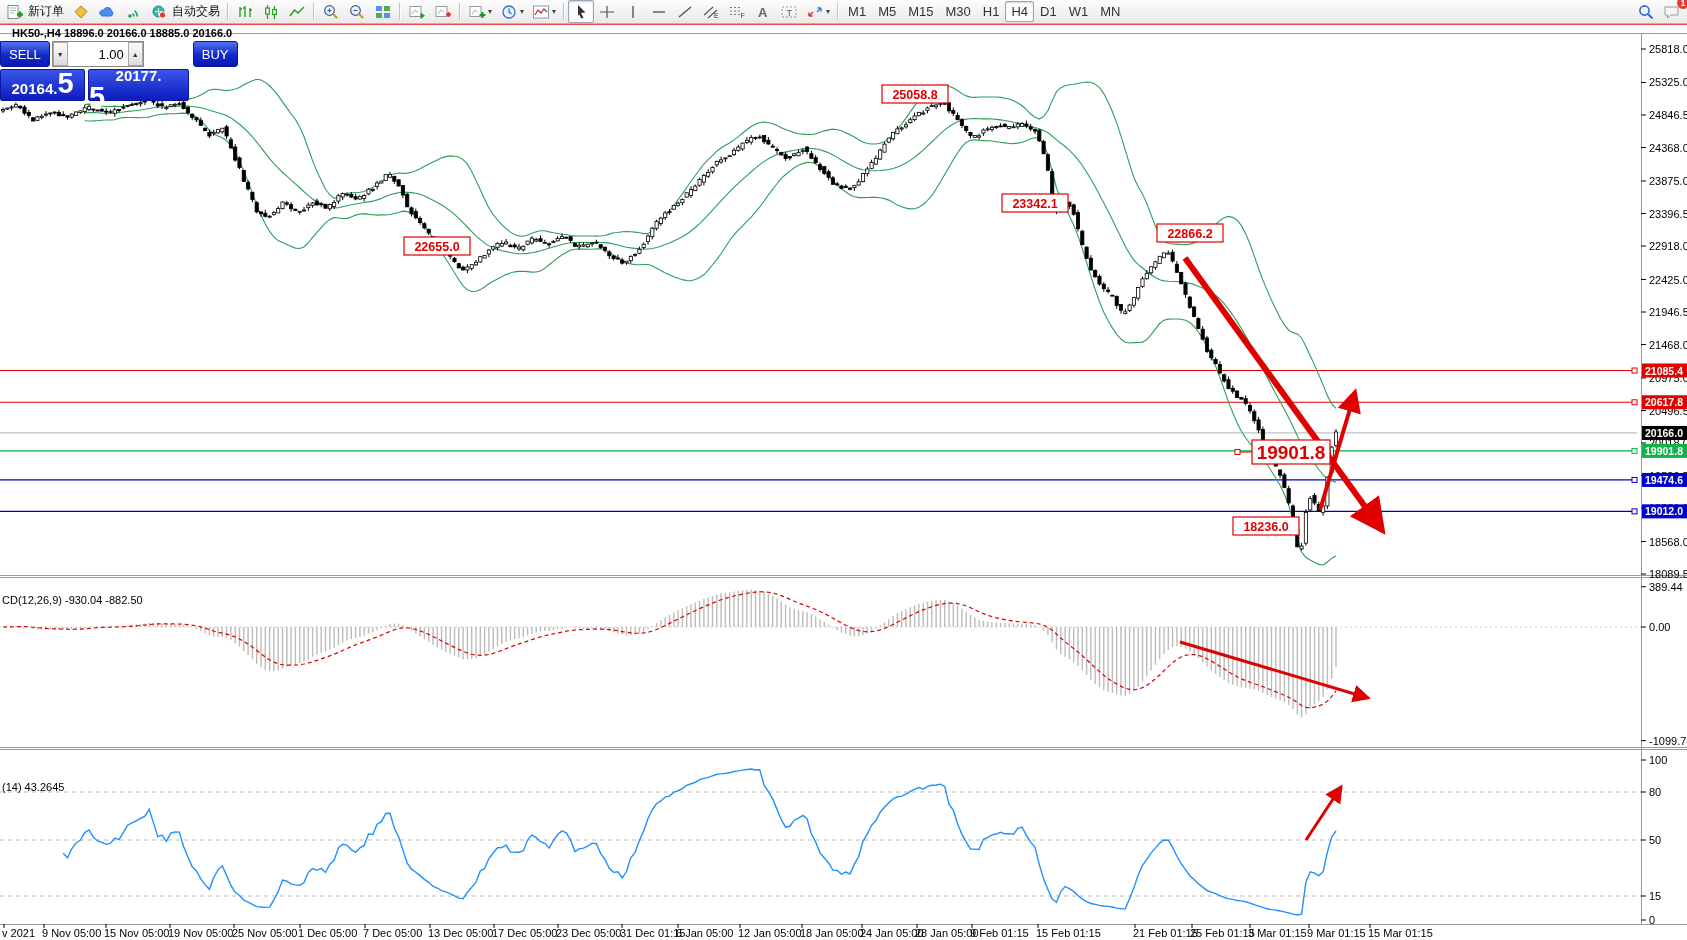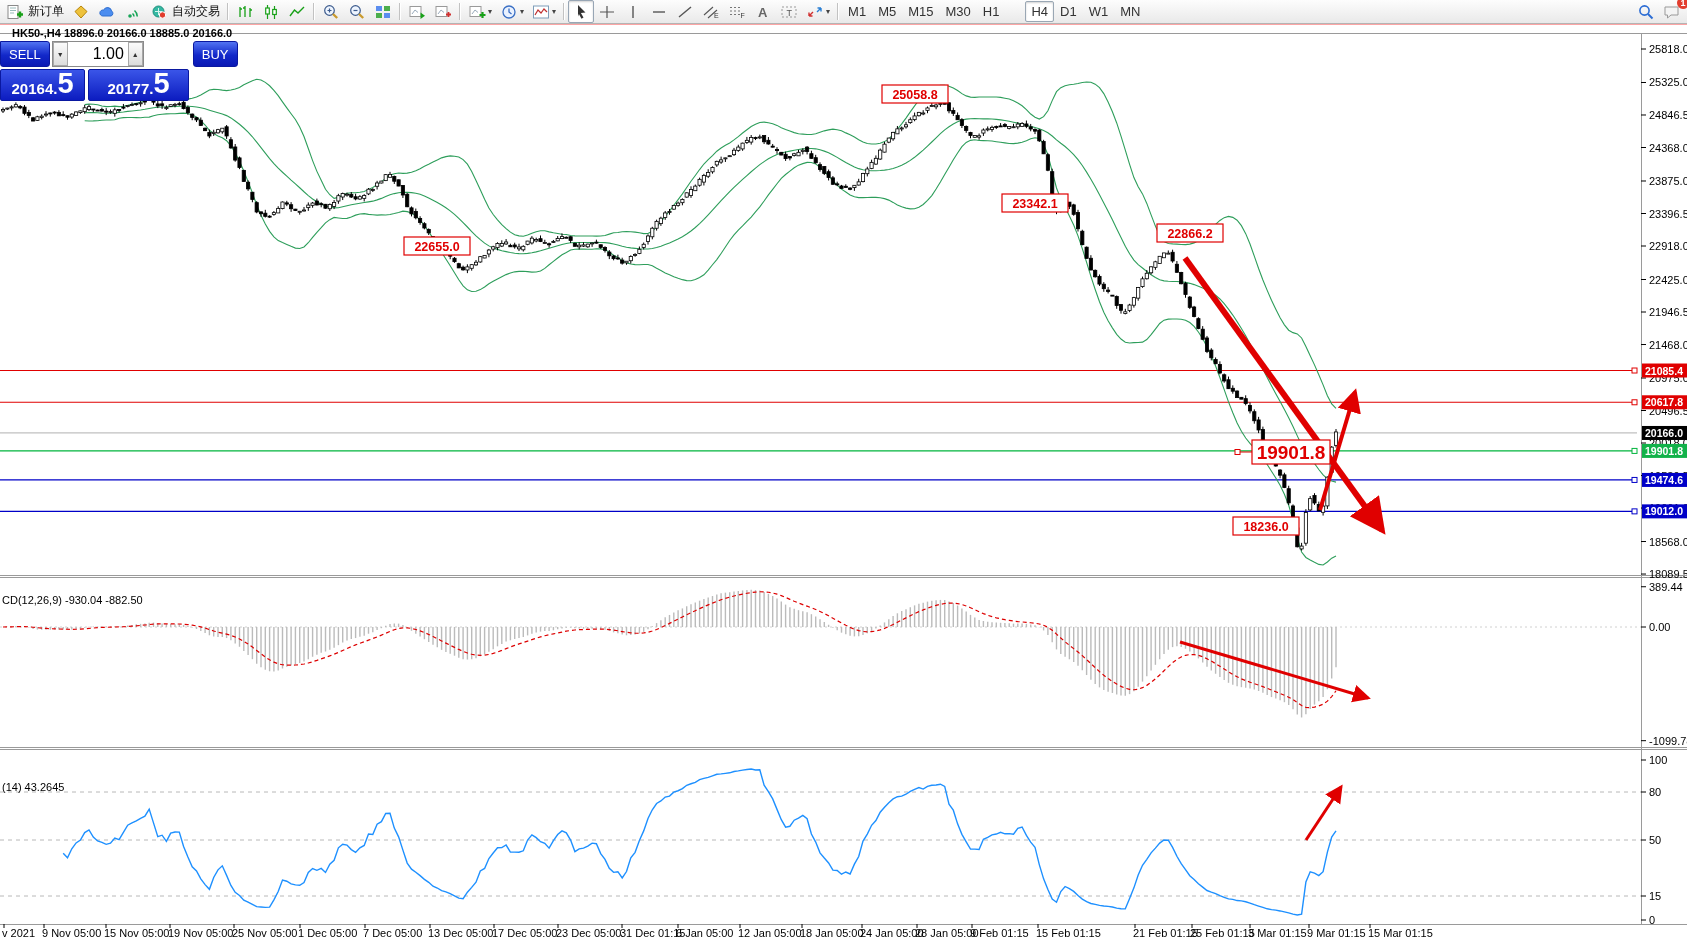--- a/index.html
+++ b/index.html
@@ -1,58 +1,58 @@
 <!DOCTYPE html>
 <html><head>
 <meta charset="utf-8">
 <style>
   html,body{margin:0;padding:0;background:#d8d8d8;}
-  #app{position:relative;width:1687px;height:940px;background:#fca5a5;overflow:hidden;
+  #app{position:relative;width:1687px;height:940px;background:#ef4444;overflow:hidden;
        font-family:"Liberation Sans",sans-serif;}
   
   #toolbar{position:absolute;top:0;left:0;width:1687px;height:24px;z-index:6;
     display:flex;align-items:center;background:linear-gradient(#fdfdfd,#e9e9e9);
     border-bottom:1px solid #b4b4b4;padding:0 2px;box-sizing:border-box;}
   .tb-btn{height:21px;display:flex;align-items:center;justify-content:center;
     padding:0 3px;border:1px solid transparent;border-radius:2px;color:#222;
     font-size:12px;white-space:nowrap;cursor:default;}
   .tb-btn.active{background:#fff;border-color:#98a6b5;box-shadow:inset 0 1px 2px rgba(0,0,0,.18);}
   .tb-btn svg{display:block;}
   .tb-label{margin-left:4px;font-size:12px;color:#111;}
   .tb-sep{width:1px;height:17px;background:#c2c2c2;border-right:1px solid #fff;margin:0 3px;}
   .tb-dd{font-size:8px;color:#444;margin-left:2px;}
   .tb-right{margin-left:auto;display:flex;align-items:center;}
   .tf-btn{font-size:13px;color:#333;padding:0 5px;height:19px;display:flex;align-items:center;
     border:1px solid transparent;border-radius:2px;}
-  .tf-btn.active{background:#fff;border-color:#9aa7b4;box-shadow:inset 0 1px 2px rgba(0,0,0,.18);margin-left:20px;}
+  .tf-btn.active{background:#fff;border-color:#9aa7b4;box-shadow:inset 0 1px 2px rgba(0,0,0,.18);}
   .badge{position:absolute;top:-4px;right:-5px;background:#e23d2e;color:#fff;border-radius:8px;
     font-size:9px;font-weight:bold;min-width:12px;height:12px;line-height:12px;text-align:center;}
   
   #chart-svg{position:absolute;top:0;left:0;z-index:1;}
   #chart-title{position:absolute;top:27px;left:12px;z-index:4;font-size:11px;font-weight:bold;color:#000;}
   #macd-label{position:absolute;top:594px;left:2px;z-index:4;font-size:11px;color:#000;}
   #rsi-label{position:absolute;top:781px;left:2px;z-index:4;font-size:11px;color:#000;}
   
   #trade-panel{position:absolute;top:41px;left:0;width:189px;z-index:5;}
   .tp-row1{display:flex;align-items:stretch;height:26px;}
   .tp-sell,.tp-buy{border:1px solid #0a18a0;border-radius:3px;color:#fff;font-size:13px;
     background:linear-gradient(#5273f2,#1228c9 55%,#0a18b4);padding:0 8px;font-family:inherit;}
   .tp-sell{width:62px;border-top-left-radius:0;}
   .tp-buy{width:52px;margin-left:47px;}
   .tp-vol{display:flex;align-items:stretch;margin:0 2px;border:1px solid #8a8a8a;background:#fff;height:24px;}
-  .tp-vol input{width:52px;border:0;outline:none;text-align:right;font-size:16px;padding:0 4px;font-family:inherit;}
+  .tp-vol input{width:52px;border:0;outline:none;text-align:right;font-size:13px;padding:0 4px;font-family:inherit;}
   .spin{width:15px;border:1px solid #a8a8a8;background:linear-gradient(#fbfbfb,#dcdcdc);
     display:flex;align-items:center;justify-content:center;font-size:7px;color:#333;padding:0;}
   .tp-row2{display:flex;margin-top:2px;}
   .tp-price{background:linear-gradient(#3a55e8,#0c1cc0);border:1px solid #0a18a0;border-radius:2px;
     color:#fff;display:flex;align-items:flex-start;justify-content:center;height:30px;}
   .tp-price .sm{font-size:15px;font-weight:bold;align-self:center;margin-top:6px;}
   .tp-price .lg{font-size:29px;font-weight:bold;line-height:26px;}
   .tp-price.bid{width:84px;margin-right:3px;}
-  .tp-price.ask{width:100px;}
+  .tp-price.ask{width:100px;flex-direction:column;}
 </style>
 </head>
 <body>
 
 <div id="app">
   <div id="toolbar">
       <div class="tb-btn">
         <span>
           <svg width="18" height="16" viewBox="0 0 18 16">
             <rect x="2" y="1.5" width="10" height="13" fill="#fff" stroke="#8a8a8a"></rect>

